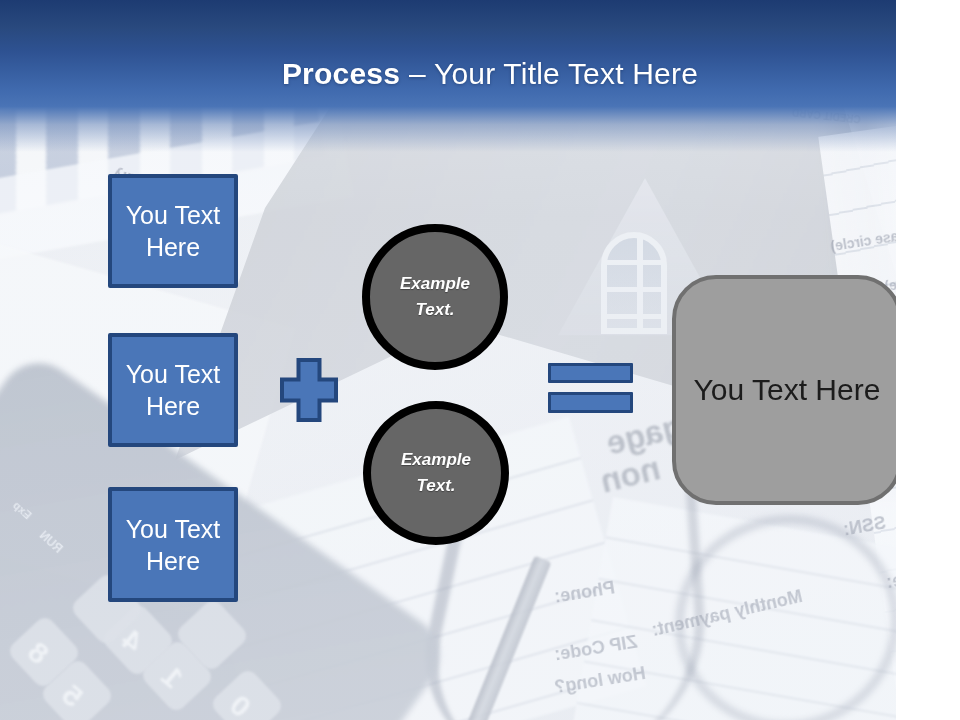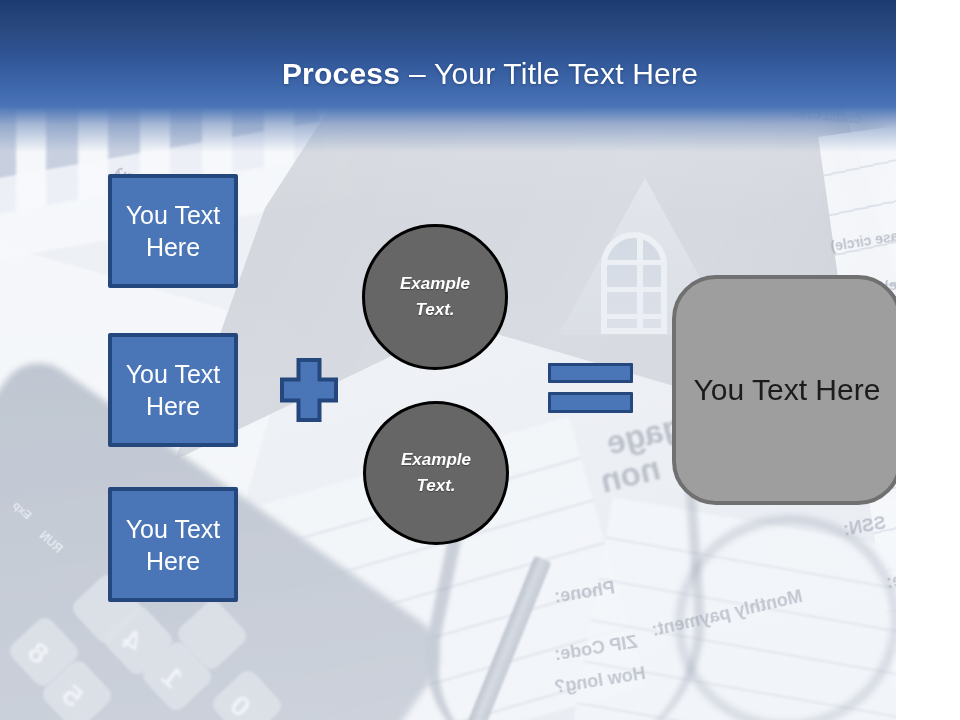--- a/index.html
+++ b/index.html
@@ -101,21 +101,21 @@
   .title .t-em { font-weight:bold; }
   .title .t-rest { font-weight:normal; margin-left:9px; }
 
   
   .inbox { left:108px; width:130px; height:114px; background:#4a76b8; border:4px solid #24477d;
     border-radius:2px; display:flex; align-items:center; justify-content:center; text-align:center;
     color:#ffffff; font-size:25px; line-height:1.28; }
   .inbox span { width:110px; }
   .b1 { top:174px; } .b2 { top:333px; } .b3 { top:487px; height:115px; }
 
-  .circle { width:146px; background:#666666; border:3px solid #000000; border-radius:50%;
+  .circle { width:146px; background:#666666; border:8px solid #000000; border-radius:50%;
     display:flex; align-items:center; justify-content:center; text-align:center;
     color:#ffffff; font-size:17px; font-weight:bold; font-style:italic; line-height:1.55;
     text-shadow:0 1px 1px rgba(0,0,0,.35); }
   .circle span { width:86px; }
   .c1 { left:362px; top:224px; height:146px; }
   .c2 { left:363px; top:401px; height:144px; }
 
   .plus-wrap { left:280px; top:358px; width:58px; height:64px; }
   .eq-bar { left:548px; width:85px; background:#4a76b8; border:3px solid #24477d; border-radius:1px; }
   .eq1 { top:363px; height:20px; } .eq2 { top:392px; height:21px; }

